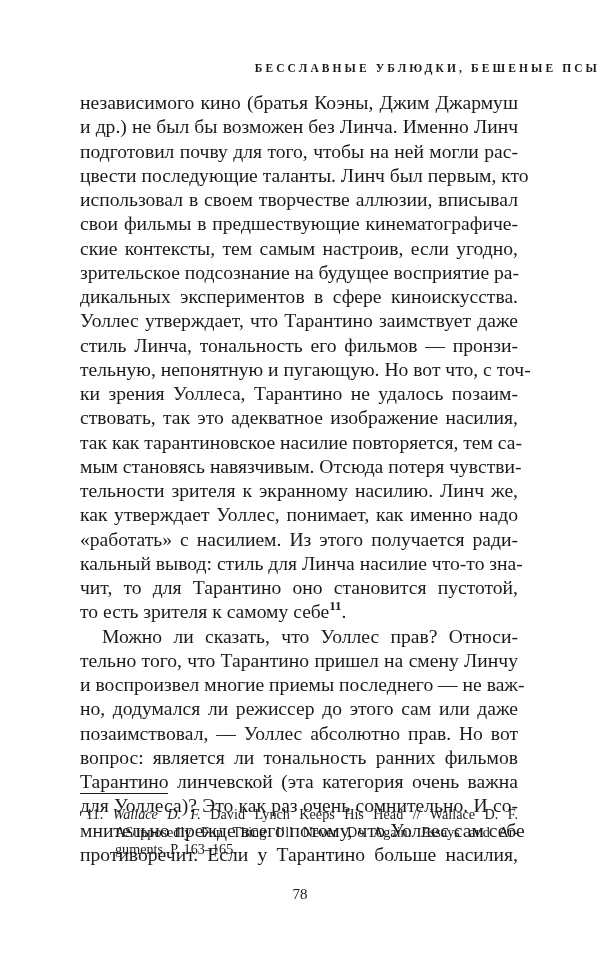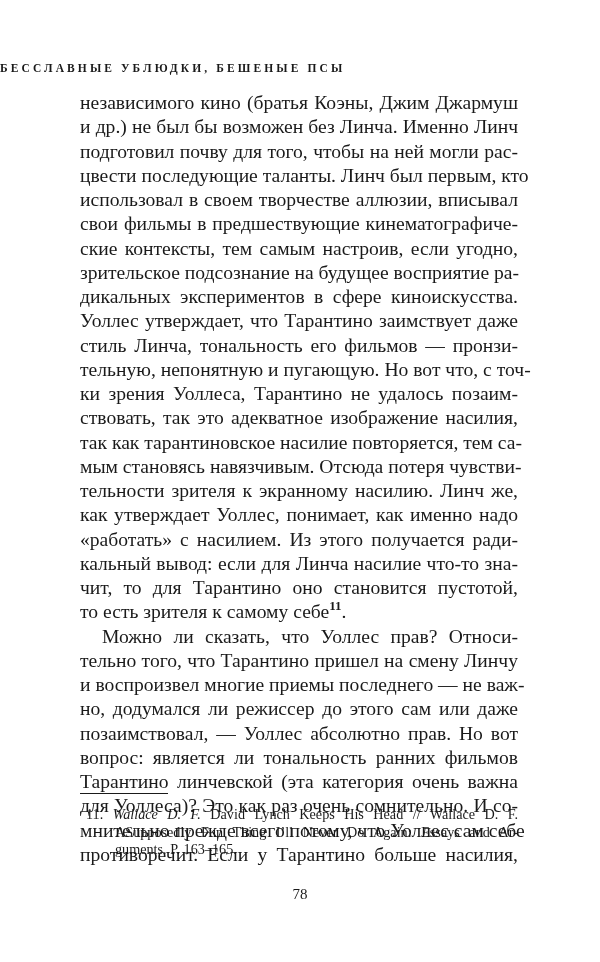--- a/index.html
+++ b/index.html
@@ -13,21 +13,21 @@
       position: relative;
       overflow: hidden;
       color: #1a1a1a;
       font-family: "Liberation Serif", "DejaVu Serif", serif;
     }
     .running-head {
       position: absolute;
       left: 0;
       top: 58px;
       width: 600px;
-      text-align: left;
+      text-align: right;
       font-size: 11.5px;
       font-weight: bold;
       letter-spacing: 3.1px;
       line-height: 20px;
     }
     .text-block {
       position: absolute;
       left: 80px;
       top: 91px;
       width: 438px;
@@ -117,21 +117,21 @@
     <span class="line">Уоллес утверждает, что Тарантино заимствует даже</span>
     <span class="line">стиль Линча, тональность его фильмов — пронзи-</span>
     <span class="line">тельную, непонятную и пугающую. Но вот что, с точ-</span>
     <span class="line">ки зрения Уоллеса, Тарантино не удалось позаим-</span>
     <span class="line">ствовать, так это адекватное изображение насилия,</span>
     <span class="line">так как тарантиновское насилие повторяется, тем са-</span>
     <span class="line">мым становясь навязчивым. Отсюда потеря чувстви-</span>
     <span class="line">тельности зрителя к экранному насилию. Линч же,</span>
     <span class="line">как утверждает Уоллес, понимает, как именно надо</span>
     <span class="line">«работать» с насилием. Из этого получается ради-</span>
-    <span class="line">кальный вывод: если для Линча насилие что-то зна-</span>
+    <span class="line">кальный вывод: стиль для Линча насилие что-то зна-</span>
     <span class="line">чит, то для Тарантино оно становится пустотой,</span>
     <span class="line last"><span>то есть зрителя к самому себе</span><sup class="fn">11</sup><span>.</span></span>
   </div>
   <div>
     <span class="line indent">Можно ли сказать, что Уоллес прав? Относи-</span>
     <span class="line">тельно того, что Тарантино пришел на смену Линчу</span>
     <span class="line">и воспроизвел многие приемы последнего — не важ-</span>
     <span class="line">но, додумался ли режиссер до этого сам или даже</span>
     <span class="line">позаимствовал, — Уоллес абсолютно прав. Но вот</span>
     <span class="line">вопрос: является ли тональность ранних фильмов</span>

